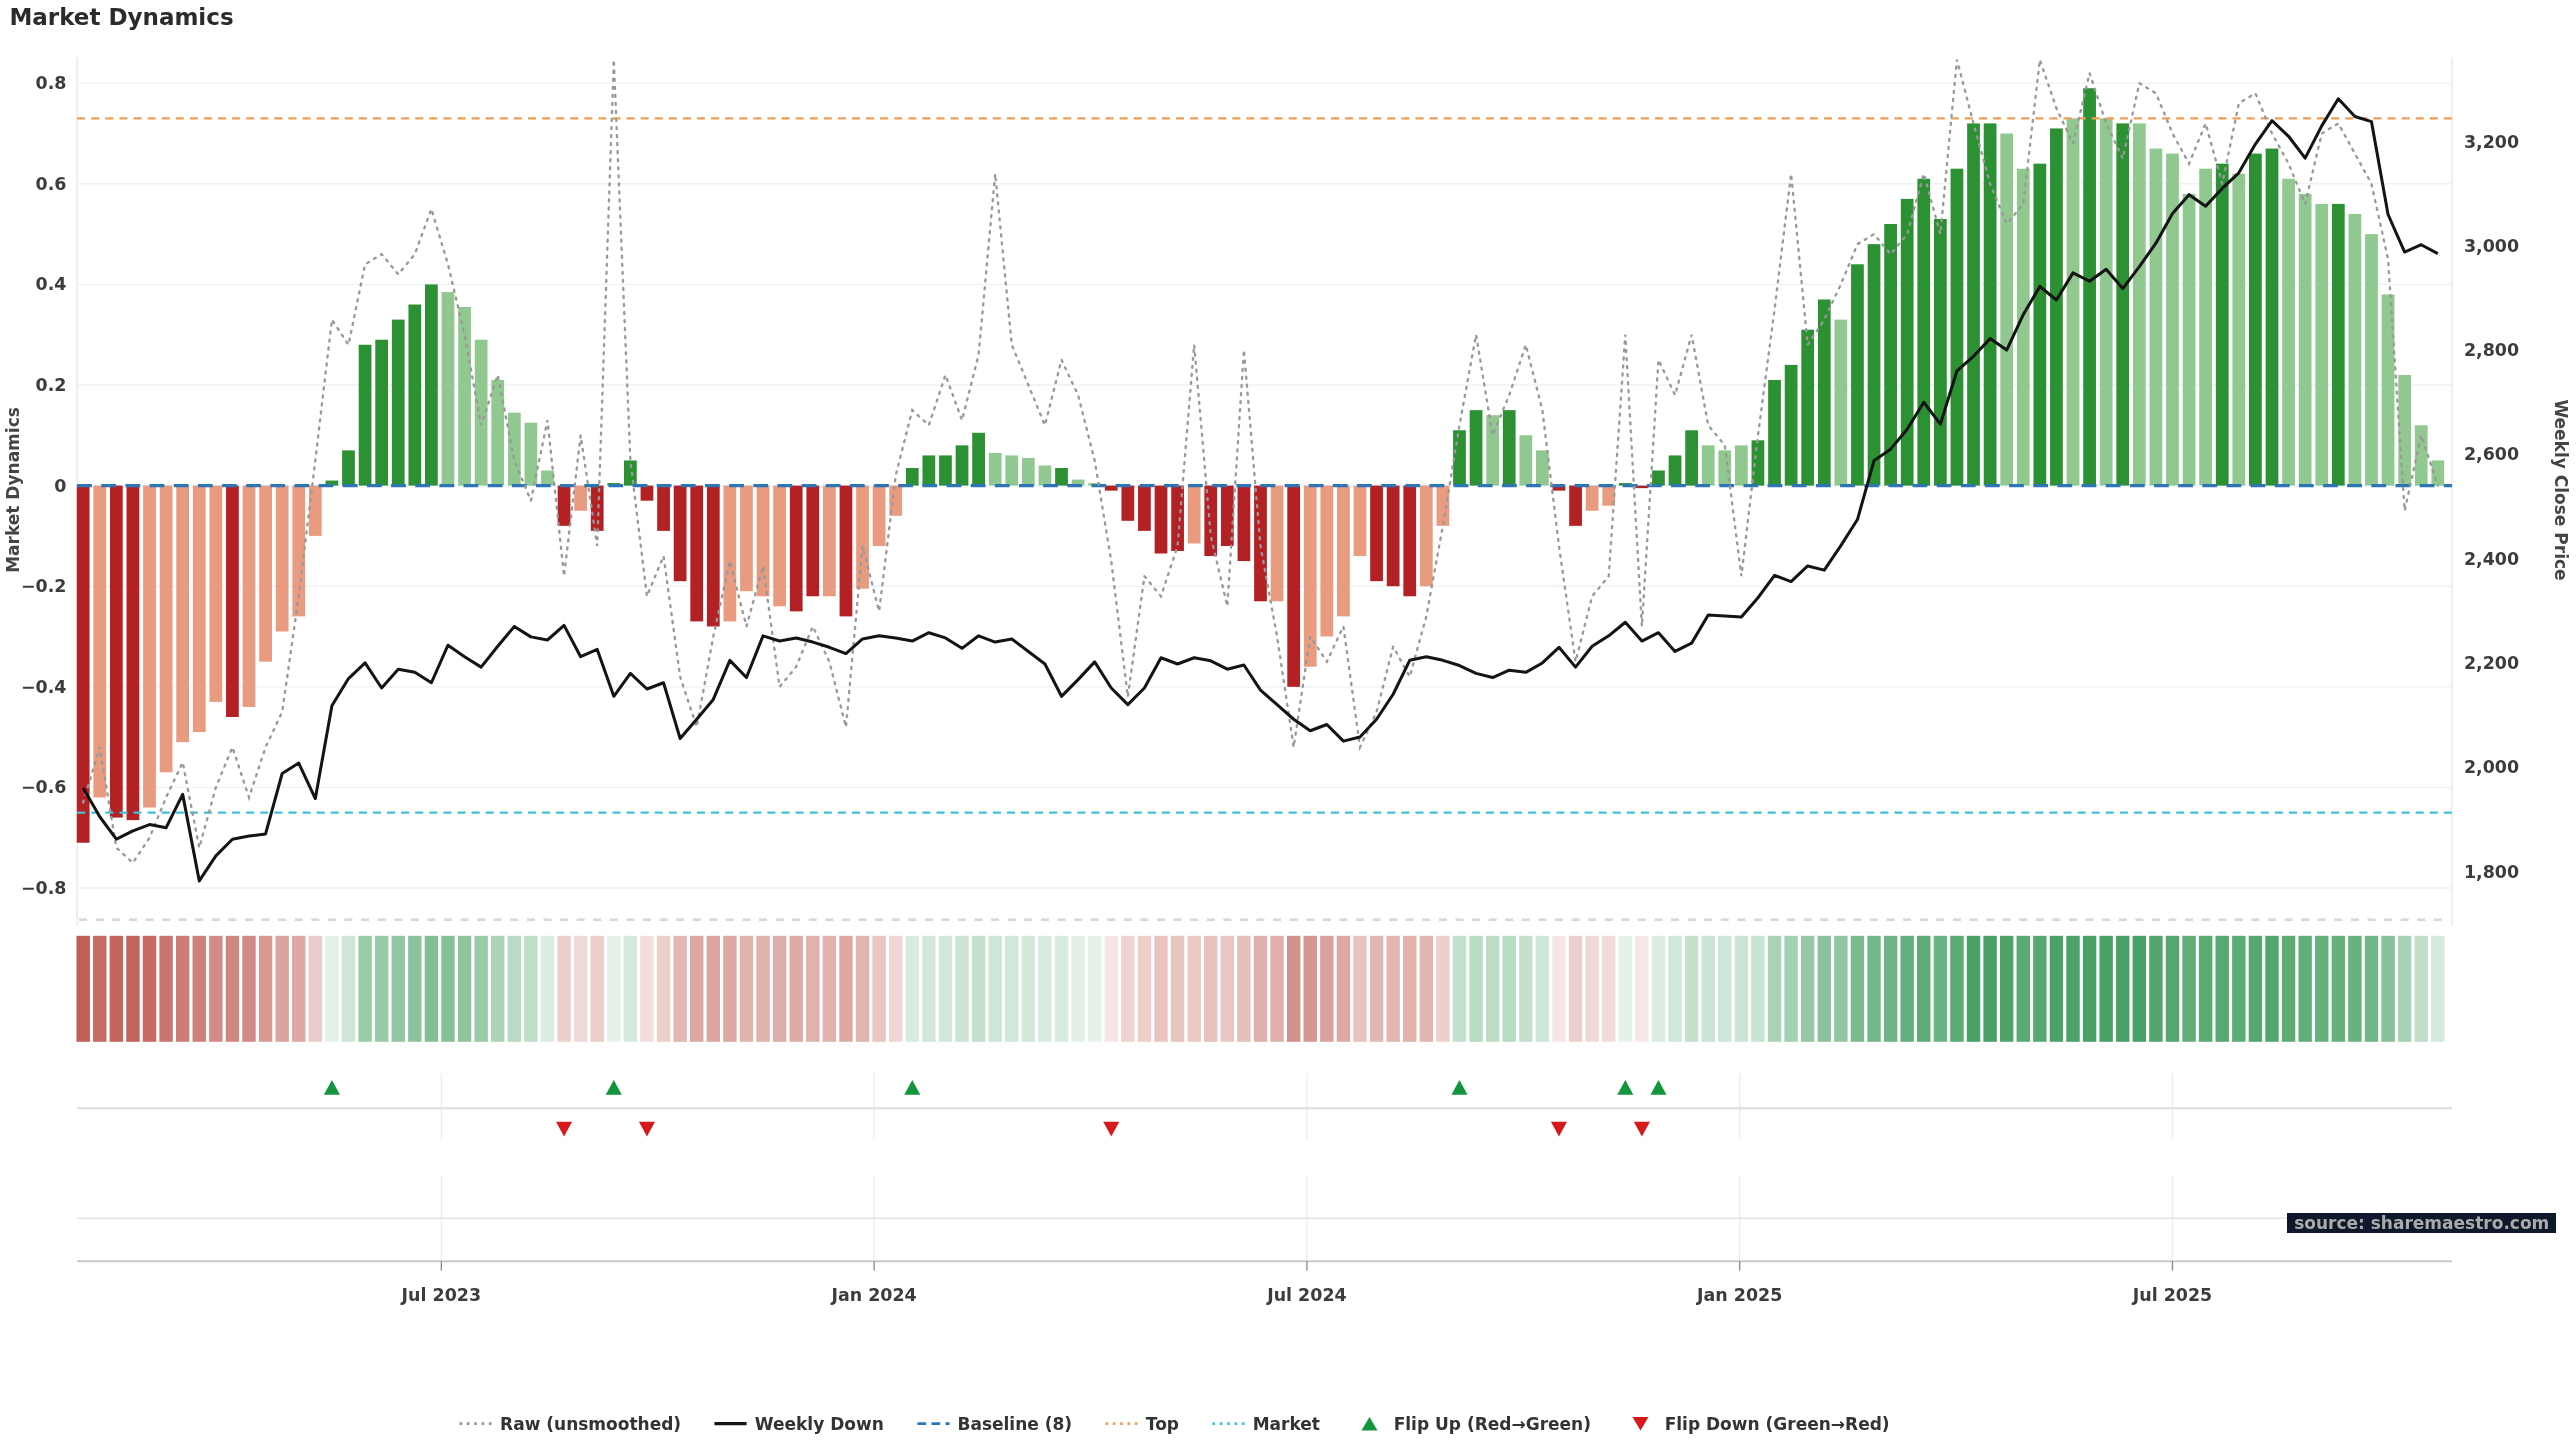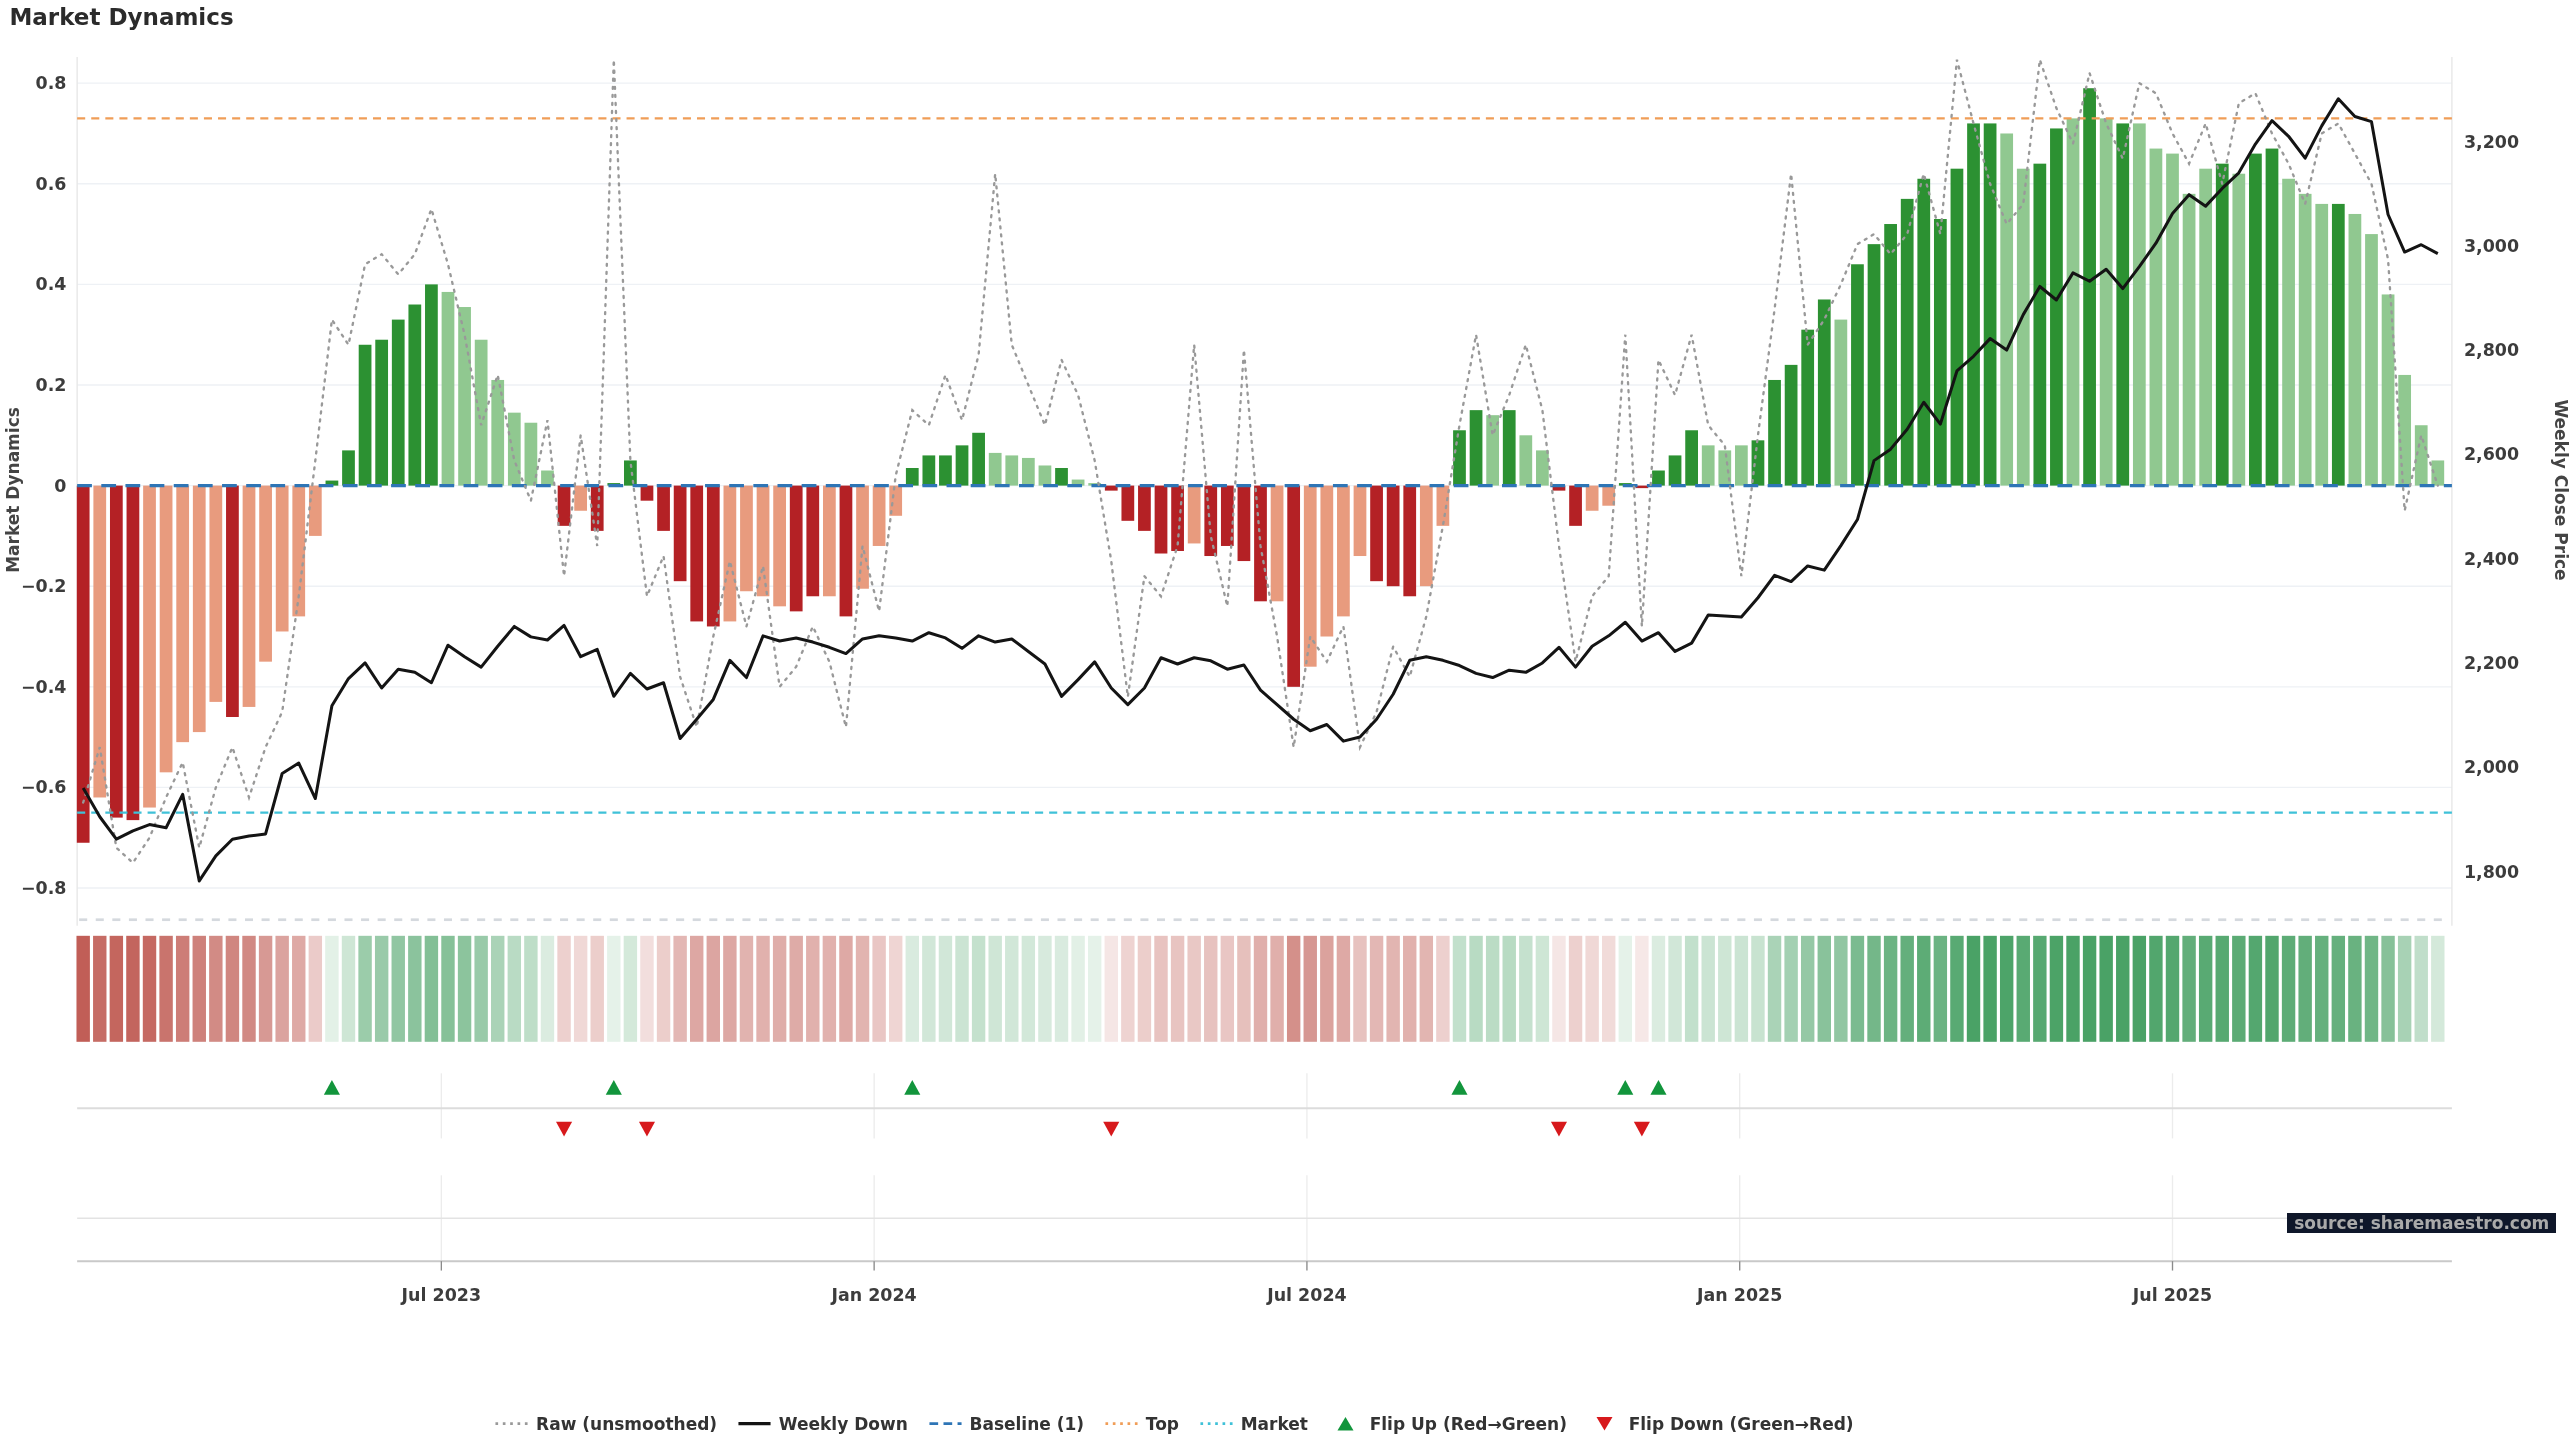--- a/index.html
+++ b/index.html
@@ -4,21 +4,21 @@
 <style>
   html,body{margin:0;padding:0;background:#ffffff;}
   .figure{position:relative;width:2576px;height:1449px;background:#ffffff;overflow:hidden;
           font-family:"DejaVu Sans","Liberation Sans",sans-serif;font-weight:bold;}
   .title{position:absolute;left:9.4px;top:4px;font-size:23px;color:#2b2b2b;}
   .ylab-left{position:absolute;left:-101px;top:480px;width:228px;text-align:center;font-size:17px;color:#444;
              transform:rotate(-90deg);transform-origin:center;}
   .ylab-right{position:absolute;left:2447px;top:480px;width:228px;text-align:center;font-size:17px;color:#444;
               transform:rotate(90deg);transform-origin:center;}
   .source{position:absolute;right:20px;top:1213px;font-size:17px;color:#aaaaaa;background:#0f172a;padding:0 6.7px;}
-  .legend{position:absolute;left:0;top:1414px;width:2348px;display:flex;justify-content:center;align-items:center;gap:20px;}
+  .legend{position:absolute;left:0;top:1414px;width:2348px;display:flex;justify-content:center;align-items:center;gap:32px;}
   .legend-item{display:flex;align-items:center;gap:6.7px;font-size:17px;color:#333;}
   svg.plot{position:absolute;left:0;top:0;}
   text.tick{font-family:"DejaVu Sans","Liberation Sans",sans-serif;font-size:26px;fill:#3c3c3c;}
   text.xtick{font-family:"DejaVu Sans","Liberation Sans",sans-serif;font-size:26px;fill:#3c3c3c;}
 </style>
 </head>
 <body>
 
 <div class="figure">
   <div class="title">Market Dynamics</div>
@@ -533,21 +533,21 @@
       <span class="legend-item">
         <svg width="35" height="17.4" viewBox="0 0 52 26">
           <line x1="2" x2="50" y1="13" y2="13" stroke="#141414" stroke-width="5"></line>
         </svg>
         <span>Weekly Down</span>
       </span>
       <span class="legend-item">
         <svg width="35" height="17.4" viewBox="0 0 52 26">
           <line x1="2" x2="50" y1="13" y2="13" stroke="#2e75b6" stroke-width="4" stroke-dasharray="13 8"></line>
         </svg>
-        <span>Baseline (1)</span>
+        <span>Baseline (8)</span>
       </span>
       <span class="legend-item">
         <svg width="35" height="17.4" viewBox="0 0 52 26">
           <line x1="2" x2="50" y1="13" y2="13" stroke="#f09d57" stroke-width="4" stroke-dasharray="4 7"></line>
         </svg>
         <span>Top</span>
       </span>
       <span class="legend-item">
         <svg width="35" height="17.4" viewBox="0 0 52 26">
           <line x1="2" x2="50" y1="13" y2="13" stroke="#3fc1d8" stroke-width="4" stroke-dasharray="4 7"></line>

